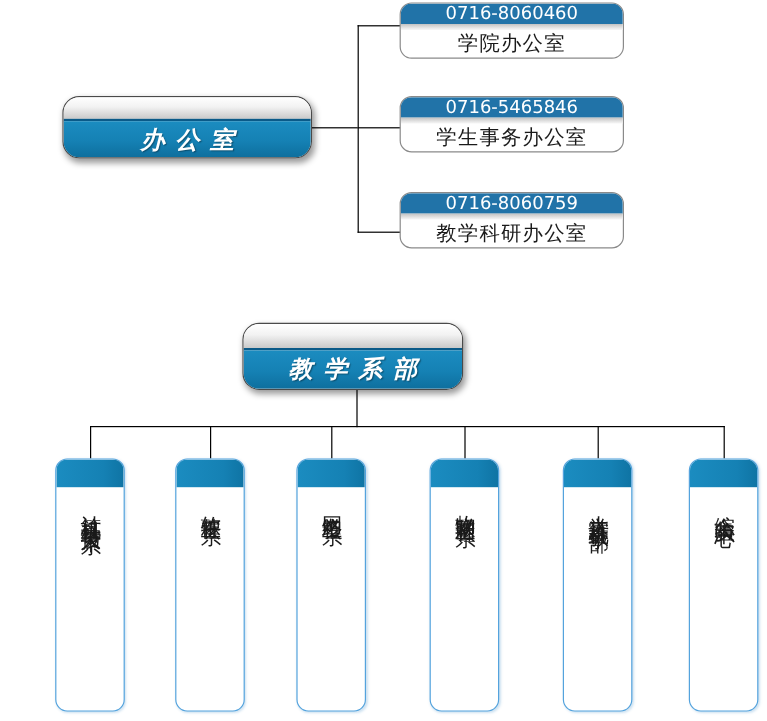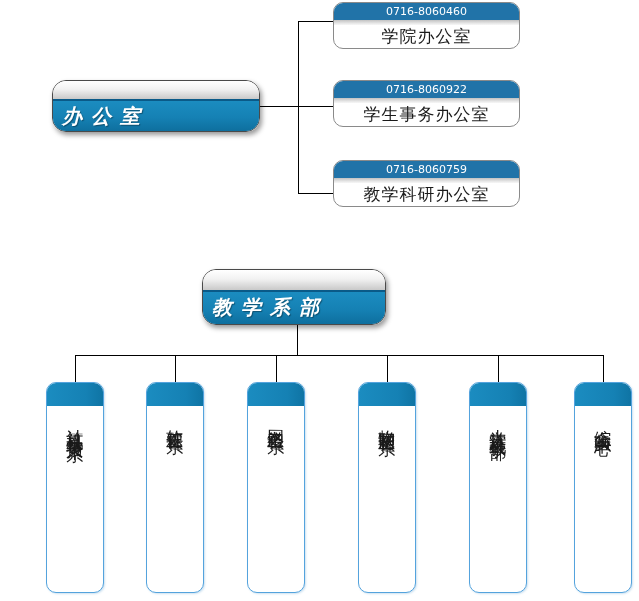--- a/index.html
+++ b/index.html
@@ -29,39 +29,39 @@
     position:absolute;border:1px solid var(--pill_border);border-radius:14px;
     overflow:hidden;box-shadow:2px 3px 5px rgba(0,0,0,0.40);
     display:flex;flex-direction:column;
   }
   .pill .pill-top{
     height:40%;background:linear-gradient(180deg,#ffffff 0%,#f2f2f2 45%,#c9c9c9 100%);
     border-bottom:2px solid var(--pill_divider);
   }
   .pill .pill-bottom{
     flex:1;background:linear-gradient(180deg,#1b8cc0 0%,var(--teal_blue) 55%,#0e6f9e 100%);
-    display:flex;align-items:center;justify-content:flex-start;
+    display:flex;align-items:center;justify-content:center;
   }
   .pill .pill-label{
     color:var(--text_white);font-size:20px;font-weight:bold;
     letter-spacing:9px;text-indent:9px;
     font-family:"DejaVu Serif", serif;font-style:italic;
     text-shadow:1px 1px 1px rgba(0,0,0,0.35);white-space:nowrap;
   }
 
   
   .phone-box{
     position:absolute;left:333px;width:187px;height:47px;
     border:1px solid var(--phone_border);border-radius:10px;overflow:hidden;
     background:#ffffff;display:flex;flex-direction:column;
   }
   .phone-box .phone-header{
     height:19px;background:var(--header_blue);
     display:flex;align-items:center;justify-content:center;
-    color:var(--text_white);font-size:11px;line-height:1;
+    color:var(--text_white);font-size:15px;line-height:1;
   }
   .phone-box .phone-strip{
     height:6px;background:linear-gradient(180deg,#c2c2c2 0%,#e9e9e9 70%,#f7f7f7 100%);
   }
   .phone-box .phone-name{
     flex:1;display:flex;align-items:center;justify-content:center;
     color:var(--text_dark);font-size:17px;letter-spacing:1px;font-family:Liberation Mono, monospace;
   }
 
   
@@ -115,21 +115,21 @@
   <div class="phone-box" id="phone-0">
     <div class="phone-header">
       <span>0716-8060460</span>
     </div>
     <div class="phone-strip"></div>
     <div class="phone-name">学院办公室</div>
   </div>
 
   <div class="phone-box" id="phone-1">
     <div class="phone-header">
-      <span>0716-8060922</span>
+      <span>0716-5465846</span>
     </div>
     <div class="phone-strip"></div>
     <div class="phone-name">学生事务办公室</div>
   </div>
 
   <div class="phone-box" id="phone-2">
     <div class="phone-header">
       <span>0716-8060759</span>
     </div>
     <div class="phone-strip"></div>

